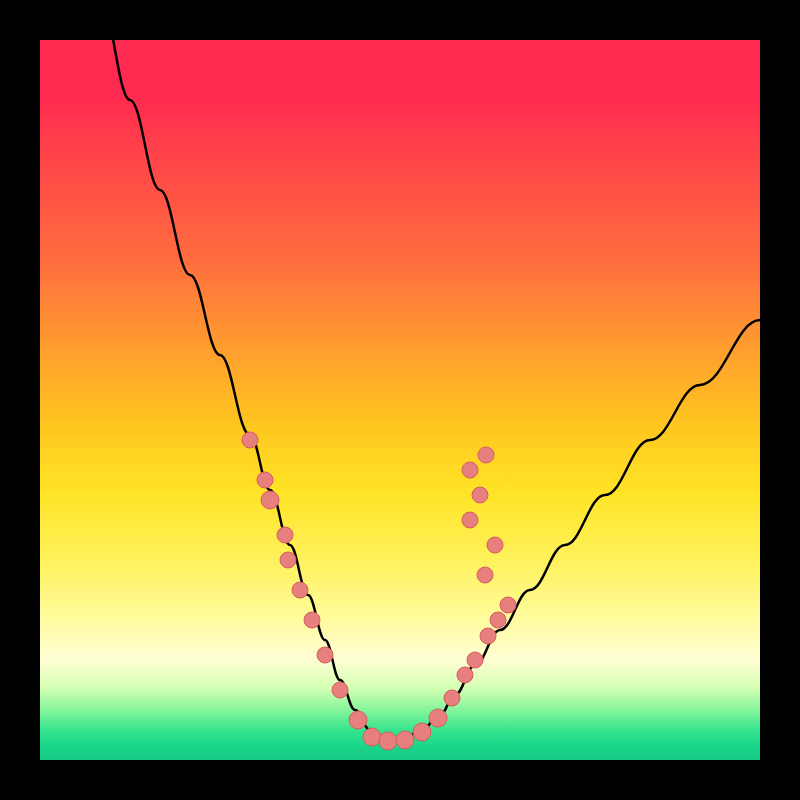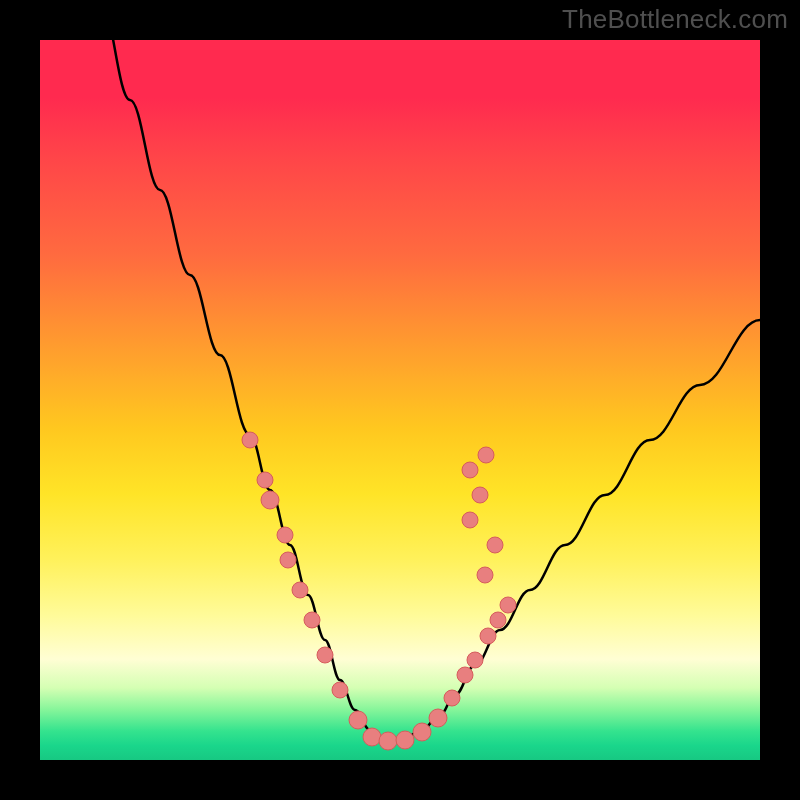--- a/index.html
+++ b/index.html
@@ -73,21 +73,20 @@
     fill: #e87f7f;
     stroke: #d65c5c;
     stroke-width: 1;
   }
 </style>
 </head>
 <body>
 
 <div class="frame">
 
-  <div class="watermark">TheBottleneck.com</div>
 
   <div class="plot-area">
     <div class="gradient"></div>
 
     <svg class="plot-svg" viewBox="0 0 720 720" preserveAspectRatio="none">
       <path id="curve-path" class="curve" d="M 60 -40 C 72 -40, 78 60, 90 60 C 102 60, 108 150, 120 150 C 132 150, 138 235, 150 235 C 162 235, 168 315, 180 315 C 192 315, 198 395, 210 395 C 218 395, 222 450, 230 450 C 238 450, 242 505, 250 505 C 257.2 505, 260.8 555, 268 555 C 274.8 555, 278.2 600, 285 600 C 291 600, 294 640, 300 640 C 306 640, 309 670, 315 670 C 321 670, 324 690, 330 690 C 336 690, 339 700, 345 700 C 351 700, 354 700, 360 700 C 368 700, 372 692, 380 692 C 388 692, 392 675, 400 675 C 406 675, 409 655, 415 655 C 423 655, 427 625, 435 625 C 445 625, 450 590, 460 590 C 472 590, 478 550, 490 550 C 504 550, 511 505, 525 505 C 541 505, 549 455, 565 455 C 583 455, 592 400, 610 400 C 630 400, 640 345, 660 345 C 684 345, 696 280, 720 280"></path>
       <g id="markers-group">
           <circle cx="210" cy="400" r="8" class="marker"></circle>
           <circle cx="225" cy="440" r="8" class="marker"></circle>
           <circle cx="230" cy="460" r="9" class="marker"></circle>

